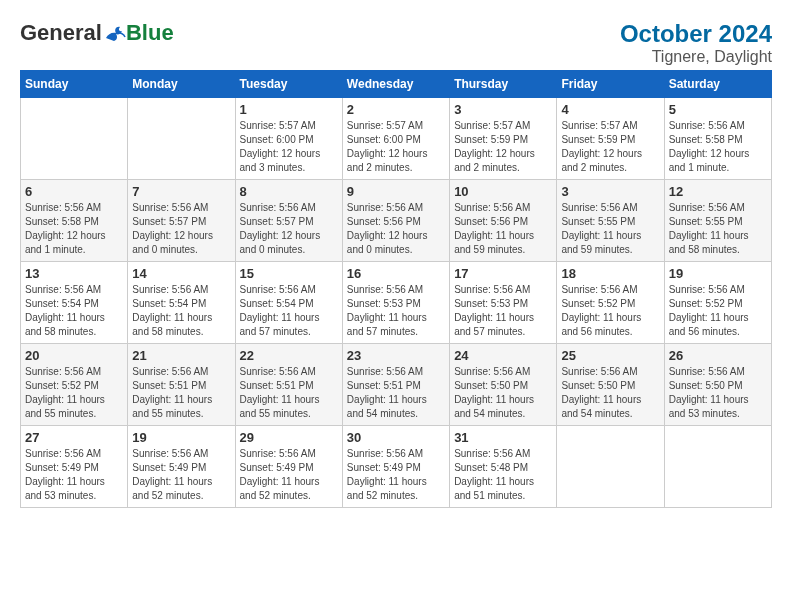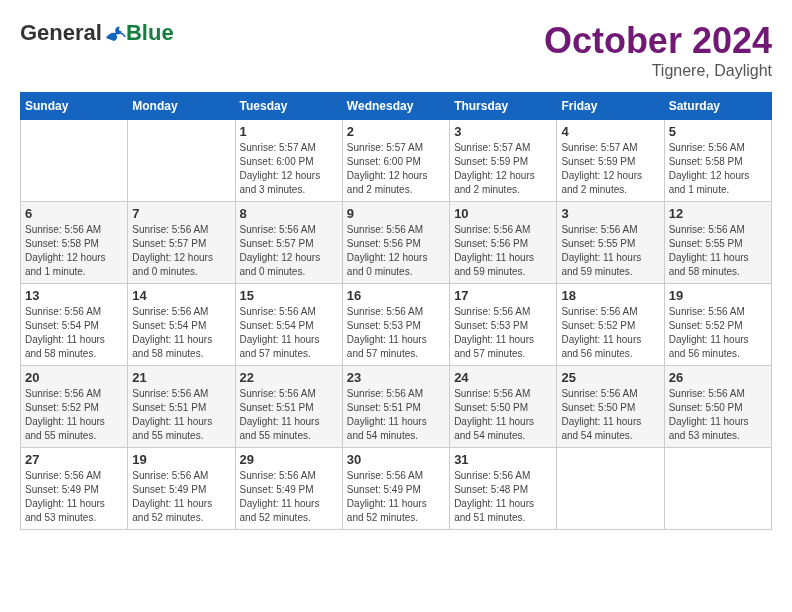--- a/index.html
+++ b/index.html
@@ -7,21 +7,21 @@
       font-family: Arial, sans-serif;
       background: #fff;
       width: 792px;
       min-height: 612px;
       padding: 20px;
     }
     .header {
       display: flex;
       justify-content: space-between;
       align-items: flex-start;
-      margin-bottom: 12px;
+      margin-bottom: 4px;
     }
     .logo {
       display: flex;
       flex-direction: column;
       align-items: flex-start;
     }
     .logo-text {
       display: flex;
       align-items: center;
       font-size: 22px;
@@ -32,23 +32,23 @@
     .logo-blue { color: #15803d; }
     .logo-bird {
       width: 22px;
       height: 18px;
       margin-left: 2px;
     }
     .title-block {
       text-align: right;
     }
     .month-title {
-      font-size: 36px;
-      font-weight: bold;
-      color: #701a75;
+      font-size: 24px;
+      font-weight: bold;
+      color: #0369a1;
     }
     .subtitle {
       font-size: 16px;
       color: #555;
     }
     .calendar {
       width: 100%;
       border-collapse: collapse;
       font-size: 11px;
       padding-left: 24px;

